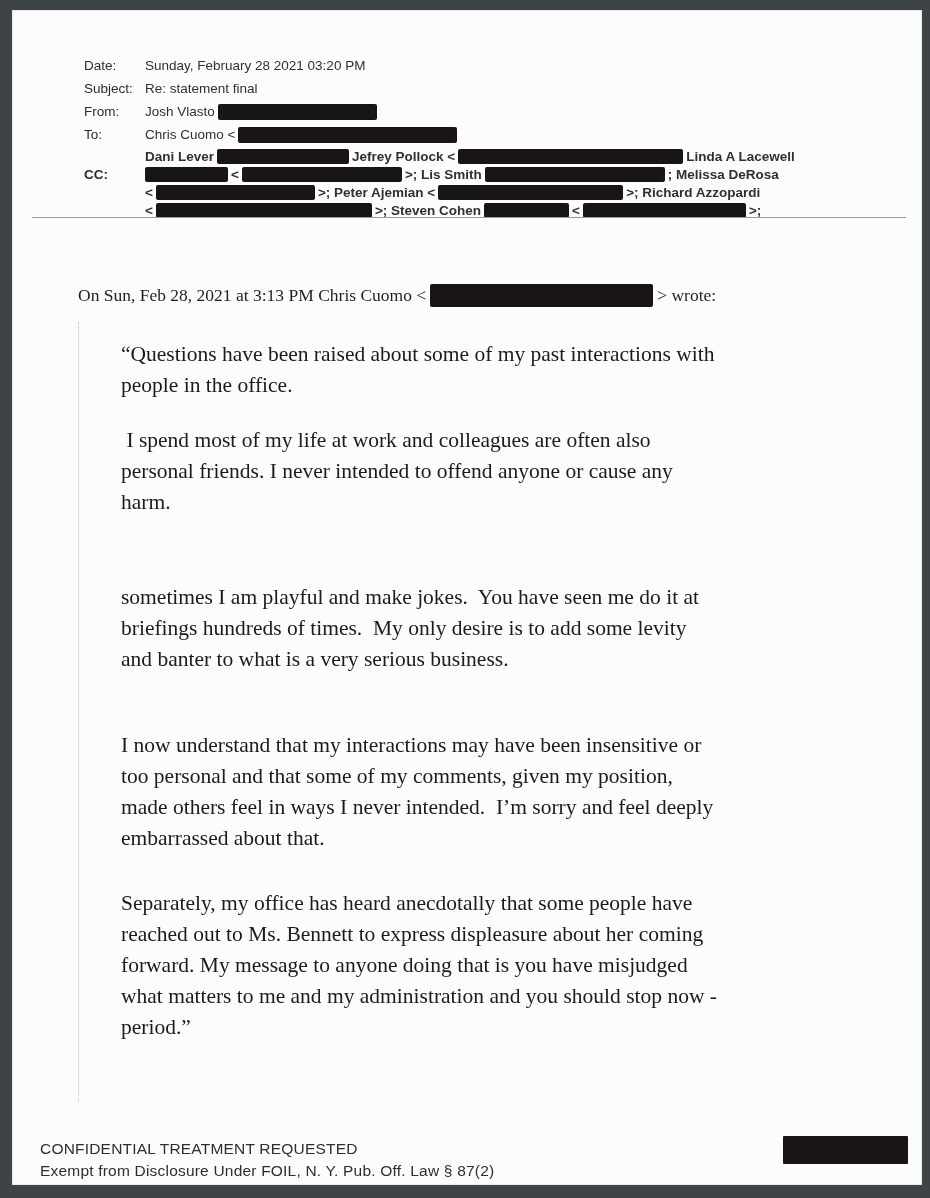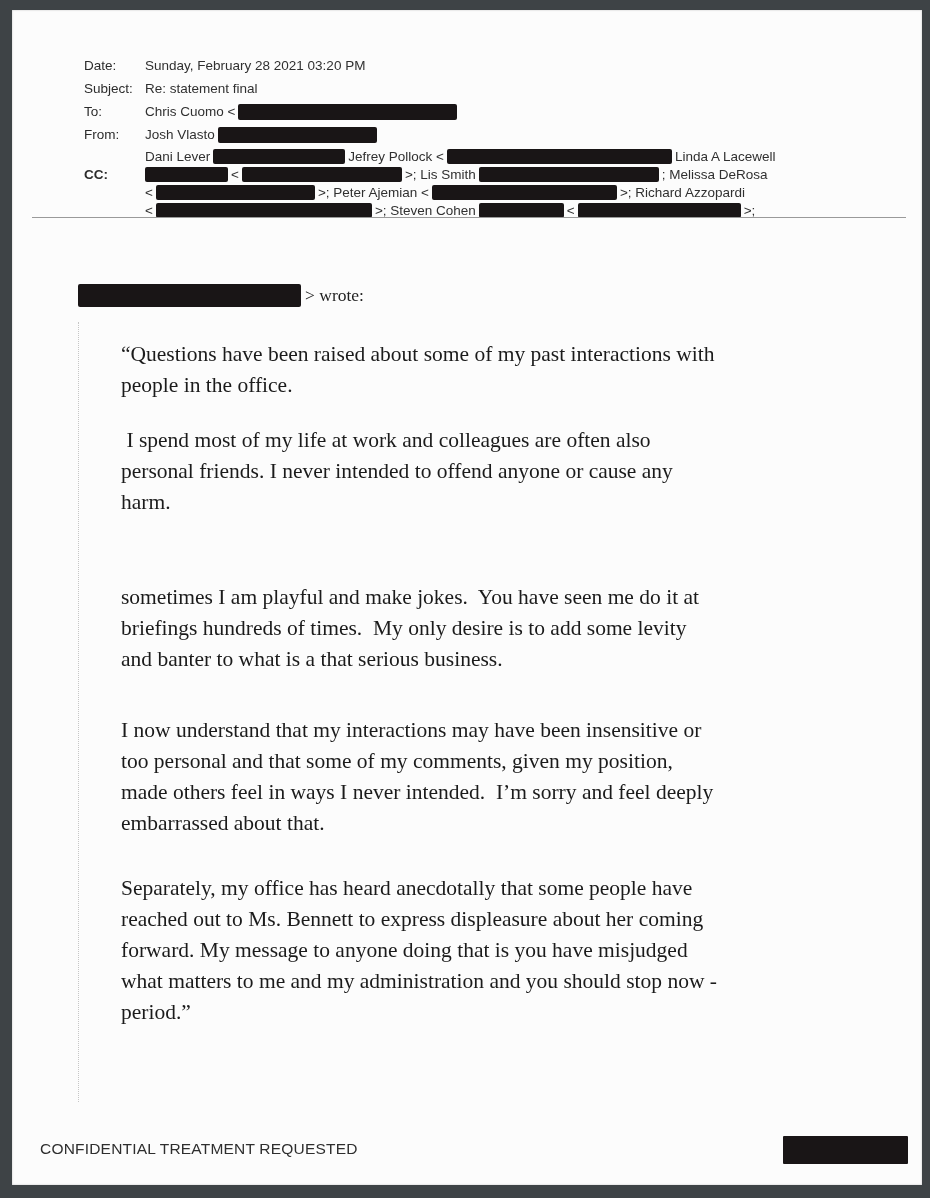--- a/index.html
+++ b/index.html
@@ -14,21 +14,21 @@
     background:var(--page,#fcfcfc);
     box-shadow:inset 0 0 2px rgba(0,0,0,.25);
   }
   
   .header-fields{position:absolute;left:72px;top:44px;color:#303030;}
   .hrow{display:flex;height:23px;align-items:center;font-size:13.5px;}
   .hlabel{width:61px;font-weight:normal;color:#2b2b2b;flex:0 0 auto;}
   .hvalue{display:flex;align-items:center;gap:3px;white-space:pre;text-align:center;}
   .cc-section{position:absolute;left:72px;top:137px;display:flex;color:#303030;}
   .cc-label{width:61px;font-weight:bold;padding-top:20px;flex:0 0 auto;font-size:13.5px;color:#2b2b2b;}
-  .cc-lines{display:block;}
+  .cc-lines{display:block;font-weight:bold;}
   .cc-line{display:flex;align-items:center;height:18px;gap:3px;font-size:13.5px;white-space:pre;}
   .redaction-bar{
     display:inline-block;height:15px;background:var(--redaction,#191516);
     border-radius:2px;flex:0 0 auto;
   }
   .hvalue .redaction-bar{height:16px;}
   
   .rule{position:absolute;left:20px;right:16px;top:207px;border-top:1px solid #9a9a9a;}
   
   .intro{
@@ -45,21 +45,21 @@
     border-left:1px dotted #c6c6c6;
     padding:17px 0 0 42px;box-sizing:border-box;
   }
   .quote p{
     margin:0;width:740px;
     font-family:"Liberation Serif",serif;font-size:21.5px;line-height:31px;color:#1b1b1b;
     white-space:pre-wrap;
   }
   .quote p.p2{margin-top:24px;}
   .quote p.p3{margin-top:64px;}
-  .quote p.p4{margin-top:40px;}
+  .quote p.p4{margin-top:55px;}
   .quote p.p5{margin-top:34px;}
   
   .footer{
     position:absolute;left:28px;top:1128px;
     font-size:15.5px;line-height:22px;color:#2e2e2e;letter-spacing:.2px;
   }
   .footer-redaction{
     position:absolute;left:771px;top:1126px;width:125px;height:28px;
     background:var(--redaction,#1d191a);border-radius:1px;
   }
@@ -72,63 +72,64 @@
   <div class="header-fields">
     <div class="hrow">
       <span class="hlabel">Date:</span>
       <span class="hvalue"><span class="seg-text">Sunday, February 28 2021 03:20 PM</span></span>
     </div>
     <div class="hrow">
       <span class="hlabel">Subject:</span>
       <span class="hvalue"><span class="seg-text">Re: statement final</span></span>
     </div>
     <div class="hrow">
+      <span class="hlabel">From:</span>
+      <span class="hvalue"><span class="seg-text">Josh Vlasto</span><span class="redaction-bar" style="width: 159px;"></span></span>
+    </div>
+    <div class="hrow">
       <span class="hlabel">To:</span>
       <span class="hvalue"><span class="seg-text">Chris Cuomo &lt;</span><span class="redaction-bar" style="width: 219px;"></span></span>
-    </div>
-    <div class="hrow">
-      <span class="hlabel">From:</span>
-      <span class="hvalue"><span class="seg-text">Josh Vlasto</span><span class="redaction-bar" style="width: 159px;"></span></span>
     </div>
   </div>
 
   <div class="cc-section">
     <span class="cc-label">CC:</span>
     <div class="cc-lines">
       <div class="cc-line"><span class="seg-text">Dani Lever</span><span class="redaction-bar" style="width: 132px;"></span><span class="seg-text">Jefrey Pollock &lt;</span><span class="redaction-bar" style="width: 225px;"></span><span class="seg-text">Linda A Lacewell</span></div>
       <div class="cc-line"><span class="redaction-bar" style="width: 83px;"></span><span class="seg-text">&lt;</span><span class="redaction-bar" style="width: 160px;"></span><span class="seg-text">&gt;; Lis Smith</span><span class="redaction-bar" style="width: 180px;"></span><span class="seg-text">; Melissa DeRosa</span></div>
       <div class="cc-line"><span class="seg-text">&lt;</span><span class="redaction-bar" style="width: 159px;"></span><span class="seg-text">&gt;; Peter Ajemian &lt;</span><span class="redaction-bar" style="width: 185px;"></span><span class="seg-text">&gt;; Richard Azzopardi</span></div>
       <div class="cc-line"><span class="seg-text">&lt;</span><span class="redaction-bar" style="width: 216px;"></span><span class="seg-text">&gt;; Steven Cohen</span><span class="redaction-bar" style="width: 85px;"></span><span class="seg-text">&lt;</span><span class="redaction-bar" style="width: 163px;"></span><span class="seg-text">&gt;;</span></div>
     </div>
   </div>
 
   <div class="rule"></div>
 
 
-  <div class="attribution"><span class="redaction-bar" style="width: 223px;"></span><span class="seg-text">&gt; wrote:</span></div>
+  <div class="attribution"><span class="seg-text">On Sun, Feb 28, 2021 at 3:13 PM Chris Cuomo &lt;</span><span class="redaction-bar" style="width: 223px;"></span><span class="seg-text">&gt; wrote:</span></div>
 
   <div class="quote">
     <p class="p1">“Questions have been raised about some of my past interactions with
 people in the office.</p>
     <p class="p2"> I spend most of my life at work and colleagues are often also
 personal friends. I never intended to offend anyone or cause any
 harm.</p>
     <p class="p3">sometimes I am playful and make jokes.  You have seen me do it at
 briefings hundreds of times.  My only desire is to add some levity
-and banter to what is a that serious business.</p>
+and banter to what is a very serious business.</p>
     <p class="p4">I now understand that my interactions may have been insensitive or
 too personal and that some of my comments, given my position,
 made others feel in ways I never intended.  I’m sorry and feel deeply
 embarrassed about that.</p>
     <p class="p5">Separately, my office has heard anecdotally that some people have
 reached out to Ms. Bennett to express displeasure about her coming
 forward. My message to anyone doing that is you have misjudged
 what matters to me and my administration and you should stop now -
 period.”</p>
   </div>
 
   <div class="footer">
     <div>CONFIDENTIAL TREATMENT REQUESTED</div>
+    <div>Exempt from Disclosure Under FOIL, N. Y. Pub. Off. Law § 87(2)</div>
   </div>
 
   <div class="footer-redaction"></div>
 
 </div>
 
 </body></html>

